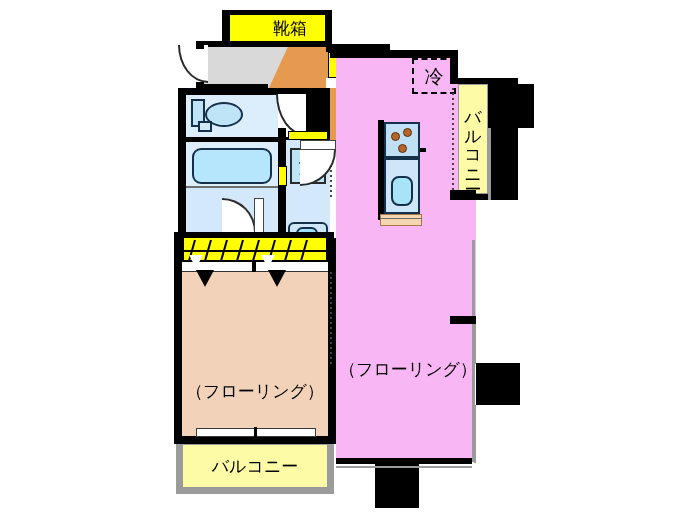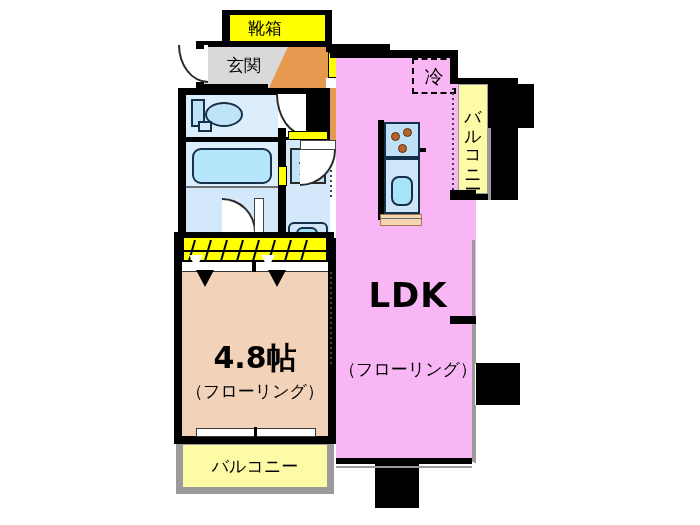--- a/index.html
+++ b/index.html
@@ -165,25 +165,24 @@
 
   <div class="abs fill-black" style="left:452px; top:78px; width:66px; height:122px;"></div>
   <div class="abs fill-yellow outline-gray" style="left:458px; top:84px; width:30px; height:110px;"></div>
   <div class="abs lbl lbl-vert" style="left:458px; top:86px; width:30px; height:106px;">バルコニー</div>
 
   <div class="abs fill-black" style="left:488px; top:84px; width:46px; height:44px;"></div>
   <div class="abs shadow-edge" style="left:488px; top:128px; width:3px; height:72px;"></div>
 
   <div class="abs wall" style="left:222px; top:10px; width:110px; height:38px;"></div>
   <div class="abs fill-yellowhi" style="left:230px; top:15px; width:95px; height:26px;"></div>
-  <div class="abs lbl lbl-plain" style="left:221px; top:15px; width:88px; height:26px;text-align:right;">靴箱</div>
+  <div class="abs lbl lbl-plain" style="left:246px; top:15px; width:88px; height:26px;text-align:right;">靴箱</div>
 
   <div class="abs wall" style="left:196px; top:41px; width:136px; height:49px;"></div>
   <div class="abs fill-genkan" style="left:203px; top:47px; width:122px; height:37px;"></div>
-  <div class="abs lbl lbl-plain" style="left:206px; top:49px; width:76px; height:33px;">玄関</div>
 
   <div class="abs fill-white" style="left:178px; top:47px; width:26px; height:37px; border:none;"></div>
   <div class="abs door-arc arc-bl" style="left:178px; top:45px; width:30px; height:38px;"></div>
   <div class="abs wall" style="left:196px; top:44px; width:8px; height:5px;"></div>
   <div class="abs wall" style="left:196px; top:82px; width:8px; height:6px;"></div>
 
   <div class="abs fill-hall" style="left:268px; top:47px; width:64px; height:43px;"></div>
   <div class="abs fill-hall" style="left:268px; top:47px; width:64px; height:43px; clip-path: polygon(55% 0, 100% 0, 100% 100%, 0 100%);"></div>
   <div class="abs fill-hall" style="left:268px; top:90px; width:60px; height:38px;"></div>
   <div class="abs fill-hall" style="left:268px; top:124px; width:120px; height:26px;"></div>
@@ -249,21 +248,20 @@
   <div class="abs counter" style="left:384px; top:158px; width:36px; height:56px;"></div>
   <div class="abs sink-basin" style="left:391px; top:176px; width:22px; height:30px;"></div>
   <div class="abs fill-wood" style="left:380px; top:214px; width:42px; height:12px; border:1px solid #a5794a;"></div>
   <div class="abs win-line" style="left:380px; top:218px; width:42px; height:1px;"></div>
   <div class="abs wall" style="left:420px; top:148px; width:6px; height:4px;"></div>
 
   <div class="abs wall" style="left:450px; top:58px; width:8px; height:26px;"></div>
   <div class="abs dotline" style="left:452px; top:88px; height:104px;"></div>
   <div class="abs wall" style="left:450px; top:190px; width:26px; height:10px;"></div>
 
-  <div class="abs lbl lbl-big" style="left:348px; top:275px; width:120px; height:40px;">LDK</div>
   <div class="abs lbl lbl-small" style="left:340px; top:358px; width:136px; height:22px;">（フローリング）</div>
 
   <div class="abs shadow-edge" style="left:472px; top:240px; width:3px; height:222px;"></div>
   <div class="abs fill-black" style="left:476px; top:363px; width:44px; height:42px;"></div>
   <div class="abs fill-black" style="left:375px; top:462px; width:44px; height:46px;"></div>
   <div class="abs wall" style="left:336px; top:458px; width:136px; height:6px;"></div>
   <div class="abs shadow-edge" style="left:336px; top:466px; width:136px; height:2px;"></div>
 
   <div class="abs wall" style="left:174px; top:232px; width:160px; height:10px;"></div>
   <div class="abs fill-room" style="left:182px; top:242px; width:146px; height:198px;"></div>
@@ -288,21 +286,20 @@
     <div class="vee"></div>
       <div class="vee-inner"></div>
   </div>
   <div class="abs" style="left:268px; top:270px;">
     <div class="vee"></div>
       <div class="vee-inner"></div>
   </div>
 
   <div class="abs dotline" style="left:330px; top:272px; height:92px;"></div>
 
-  <div class="abs lbl lbl-mid" style="left:190px; top:340px; width:130px; height:36px;">4.8帖</div>
   <div class="abs lbl lbl-small" style="left:184px; top:380px; width:142px; height:22px;">（フローリング）</div>
 
   <div class="abs sliding" style="left:196px; top:428px; width:120px; height:9px;"></div>
   <div class="abs wall" style="left:254px; top:427px; width:3px; height:11px;"></div>
 
   <div class="abs fill-yellow outline-gray" style="left:182px; top:444px; width:146px; height:44px;"></div>
   <div class="abs lbl lbl-plain" style="left:182px; top:446px; width:146px; height:40px;">バルコニー</div>
   <div class="abs shadow-edge" style="left:176px; top:444px; width:6px; height:50px;"></div>
   <div class="abs shadow-edge" style="left:176px; top:488px; width:158px; height:6px;"></div>
   <div class="abs shadow-edge" style="left:328px; top:444px; width:6px; height:50px;"></div>

